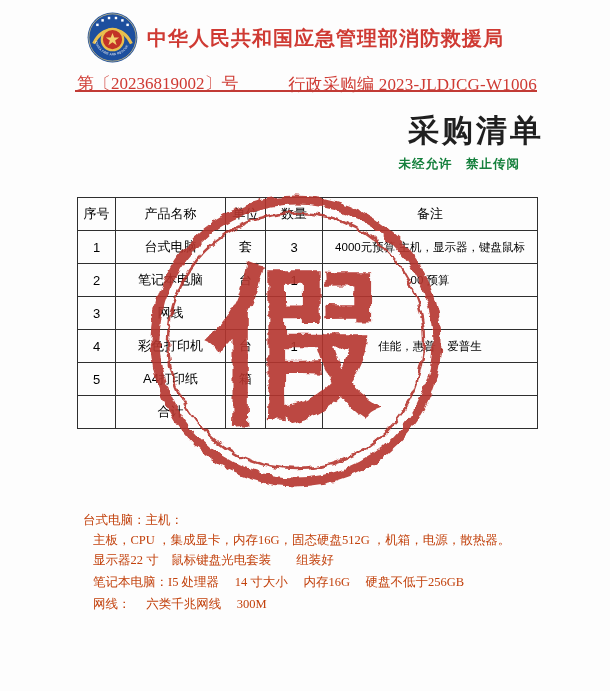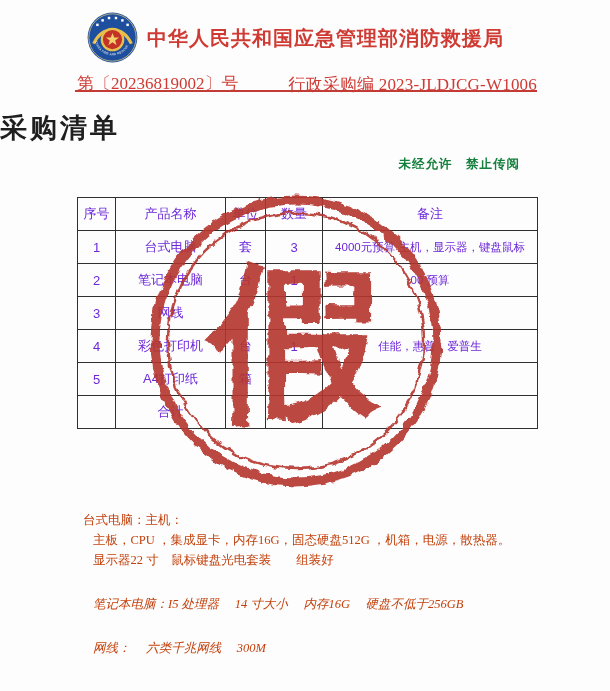--- a/index.html
+++ b/index.html
@@ -13,41 +13,41 @@
     position:absolute;left:147px;top:25px;width:400px;
     font-family:"Liberation Serif","DejaVu Serif",serif;
     font-size:20px;font-weight:bold;color:var(--accent,#cf3a33);letter-spacing:1px;white-space:nowrap;
   }
   .doc-row{position:absolute;left:77px;top:72px;width:460px;height:16px;
     font-family:"Liberation Serif","DejaVu Serif",serif;font-size:17px;color:var(--accent,#cf3a33);}
   .doc-number{position:absolute;left:0;top:0;}
   .proc-code{position:absolute;right:0;top:1px;letter-spacing:.2px;}
   .red-rule{position:absolute;left:75px;top:90px;width:462px;height:2px;background:var(--rule,#c23b35);}
   
-  .doc-title{position:absolute;left:0;top:110px;width:544px;text-align:left;
-    font-size:27px;font-weight:600;letter-spacing:3px;color:#1f1f1f;}
+  .doc-title{position:absolute;left:0;top:110px;width:544px;text-align:right;
+    font-size:31px;font-weight:600;letter-spacing:3px;color:#1f1f1f;}
   .notice{position:absolute;right:90px;top:156px;
     font-family:"Liberation Serif","DejaVu Serif",serif;
     font-size:12.5px;font-weight:bold;color:#15803d;letter-spacing:1px;}
   
   .tbl-wrap{position:absolute;left:77px;top:197px;width:460px;}
   table.ptable{width:460px;border-collapse:collapse;table-layout:fixed;}
   table.ptable th,table.ptable td{
     border:1.2px solid #2f2f2f;height:32px;text-align:center;vertical-align:middle;
-    font-size:13px;font-weight:normal;padding:0 2px;overflow:hidden;white-space:nowrap;color:#6d28d9;
+    font-size:13px;font-weight:normal;padding:0 2px;overflow:hidden;white-space:nowrap;color:#000000;
   }
   table.ptable td.col4{font-size:11.5px;}
   
   .stamp{position:absolute;left:116px;top:161px;width:360px;height:360px;opacity:.9;pointer-events:none;}
   .stamp text{font-family:"Liberation Sans","DejaVu Sans",sans-serif;font-weight:900;}
   
   .notes{position:absolute;left:83px;top:510px;width:470px;
     font-family:"Liberation Serif","DejaVu Serif",serif;font-size:12.5px;color:#c2410c;line-height:20px;}
   .notes .indent{margin-left:10px;}
-  .notes .gap{margin-top:24px;font-style:italic;}
+  .notes .gap{margin-top:2px;}
 </style>
 </head>
 <body>
 
 <div class="page">
 
   <svg class="emblem" viewBox="0 0 50 50" aria-hidden="true">
     <circle cx="25" cy="25" r="24.4" fill="#1d4f9e"></circle>
     <circle cx="25" cy="25" r="23.2" fill="none" stroke="#f0d27a" stroke-width="0.7"></circle>
 

